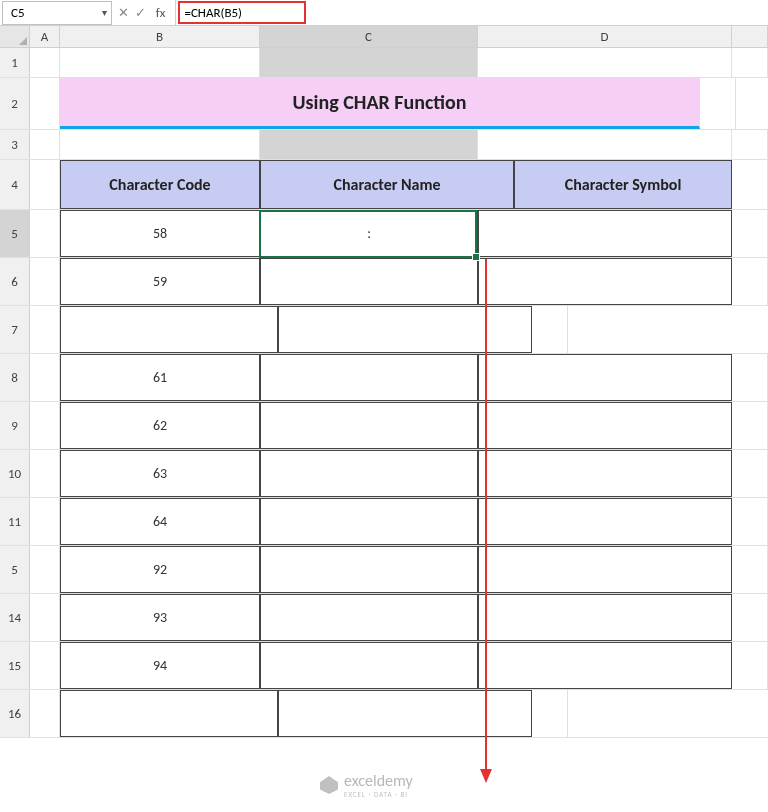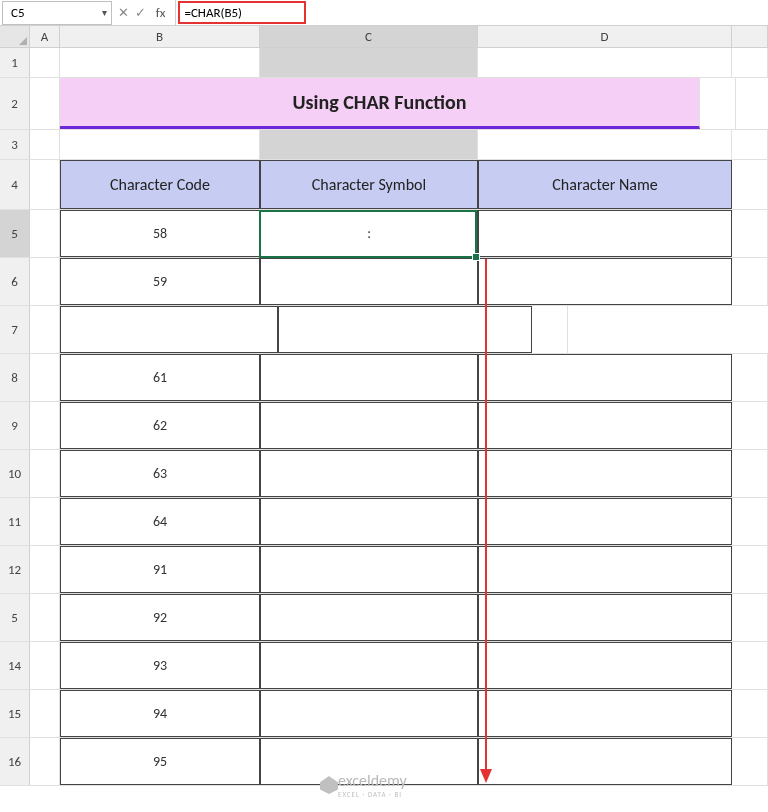--- a/index.html
+++ b/index.html
@@ -146,31 +146,31 @@
     
     .r1 { height: 30px; }
     .r2 { height: 52px; }
     .r3 { height: 30px; }
     .r4 { height: 50px; }
     .rd { height: 48px; }
     
     
     .title-banner {
       background: #f5cff5;
-      border-bottom: 3px solid #6d28d9;
+      border-bottom: 3px solid #0ea5e9;
       color: #222;
       font-weight: bold;
       font-size: 20px;
       width: 640px;
     }
     
     
     .table-header {
       background: #c7cdf2;
-      font-weight: normal;
+      font-weight: bold;
       font-size: 16px;
       color: #222;
       border: 1px solid #444;
     }
     
     
     .data-cell {
       border: 1px solid #444;
       background: #fff;
       font-size: 14px;
@@ -212,20 +212,21 @@
     }
     
     
     .watermark {
       position: absolute;
       color: #b8b8b8;
       font-size: 16px;
       z-index: 2;
       display: flex;
       align-items: center;
+      gap: 6px;
     }
     .watermark-sub {
       font-size: 7px;
       color: #c0c0c0;
       letter-spacing: 1px;
     }
     .watermark-icon {
       width: 18px;
       height: 18px;
       background: #c0c0c0;
@@ -283,22 +284,22 @@
     <div class="cell col-B"></div>
     <div class="cell col-C"></div>
     <div class="cell col-D"></div>
     <div class="cell col-E"></div>
   </div>
 
   <div class="row r4">
     <div class="row-header">4</div>
     <div class="cell col-A"></div>
     <div class="cell col-B table-header">Character Code</div>
+    <div class="cell col-D table-header">Character Name</div>
     <div class="cell col-C table-header">Character Symbol</div>
-    <div class="cell col-D table-header">Character Name</div>
     <div class="cell col-E"></div>
   </div>
 
   <div id="data-rows">
       <div class="row rd">
         <div class="row-header active">5</div>
         <div class="cell col-A"></div>
         <div class="cell col-B data-cell">58</div>
         <div class="cell col-C data-cell">:</div>
         <div class="cell col-D data-cell"></div>
@@ -345,28 +346,20 @@
       </div>
       <div class="row rd">
         <div class="row-header">11</div>
         <div class="cell col-A"></div>
         <div class="cell col-B data-cell">64</div>
         <div class="cell col-C data-cell"></div>
         <div class="cell col-D data-cell"></div>
         <div class="cell col-E"></div>
       </div>
       <div class="row rd">
-        <div class="row-header">12</div>
-        <div class="cell col-A"></div>
-        <div class="cell col-B data-cell">91</div>
-        <div class="cell col-C data-cell"></div>
-        <div class="cell col-D data-cell"></div>
-        <div class="cell col-E"></div>
-      </div>
-      <div class="row rd">
         <div class="row-header">5</div>
         <div class="cell col-A"></div>
         <div class="cell col-B data-cell">92</div>
         <div class="cell col-C data-cell"></div>
         <div class="cell col-D data-cell"></div>
         <div class="cell col-E"></div>
       </div>
       <div class="row rd">
         <div class="row-header">14</div>
         <div class="cell col-A"></div>
@@ -379,21 +372,20 @@
         <div class="row-header">15</div>
         <div class="cell col-A"></div>
         <div class="cell col-B data-cell">94</div>
         <div class="cell col-C data-cell"></div>
         <div class="cell col-D data-cell"></div>
         <div class="cell col-E"></div>
       </div>
       <div class="row rd">
         <div class="row-header">16</div>
         <div class="cell col-A"></div>
-        <div class="cell col-B data-cell">95</div>
         <div class="cell col-C data-cell"></div>
         <div class="cell col-D data-cell"></div>
         <div class="cell col-E"></div>
       </div>
     </div>
 
   <div class="selected-cell" id="sel-box" style="left: 259px; top: 162px; width: 218px; height: 48px;">
     <div class="fill-handle"></div>
   </div>
 

